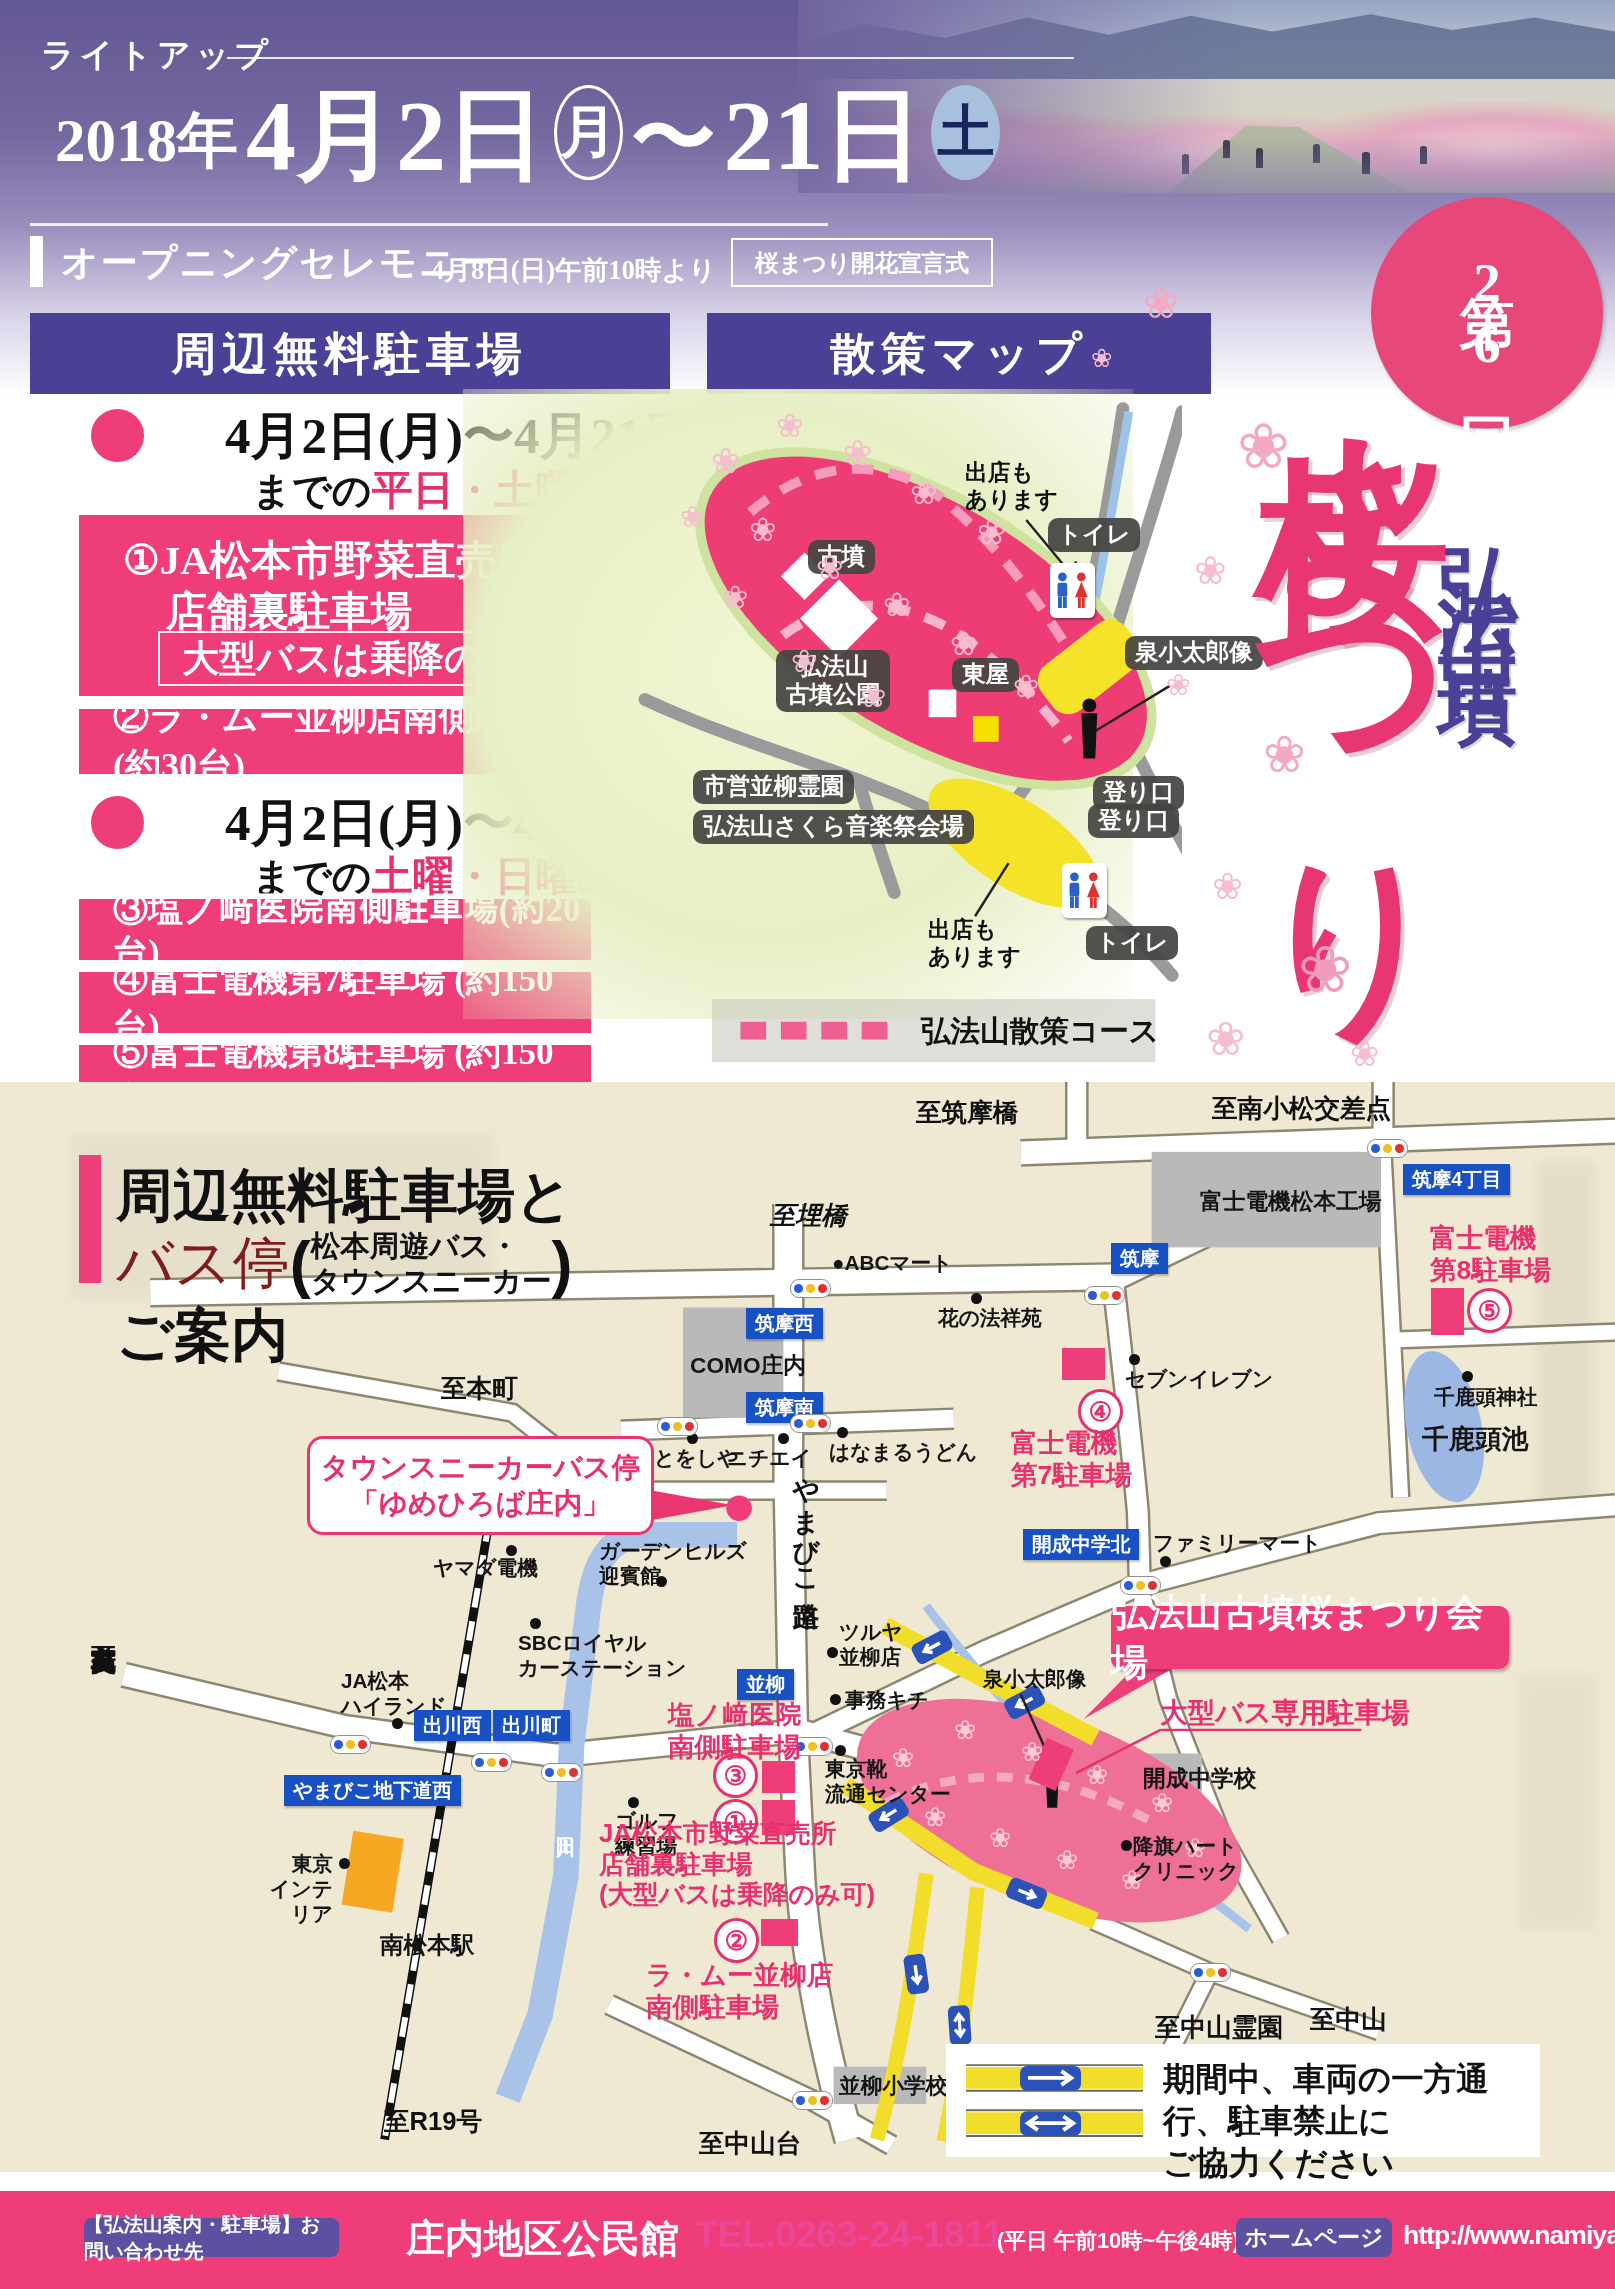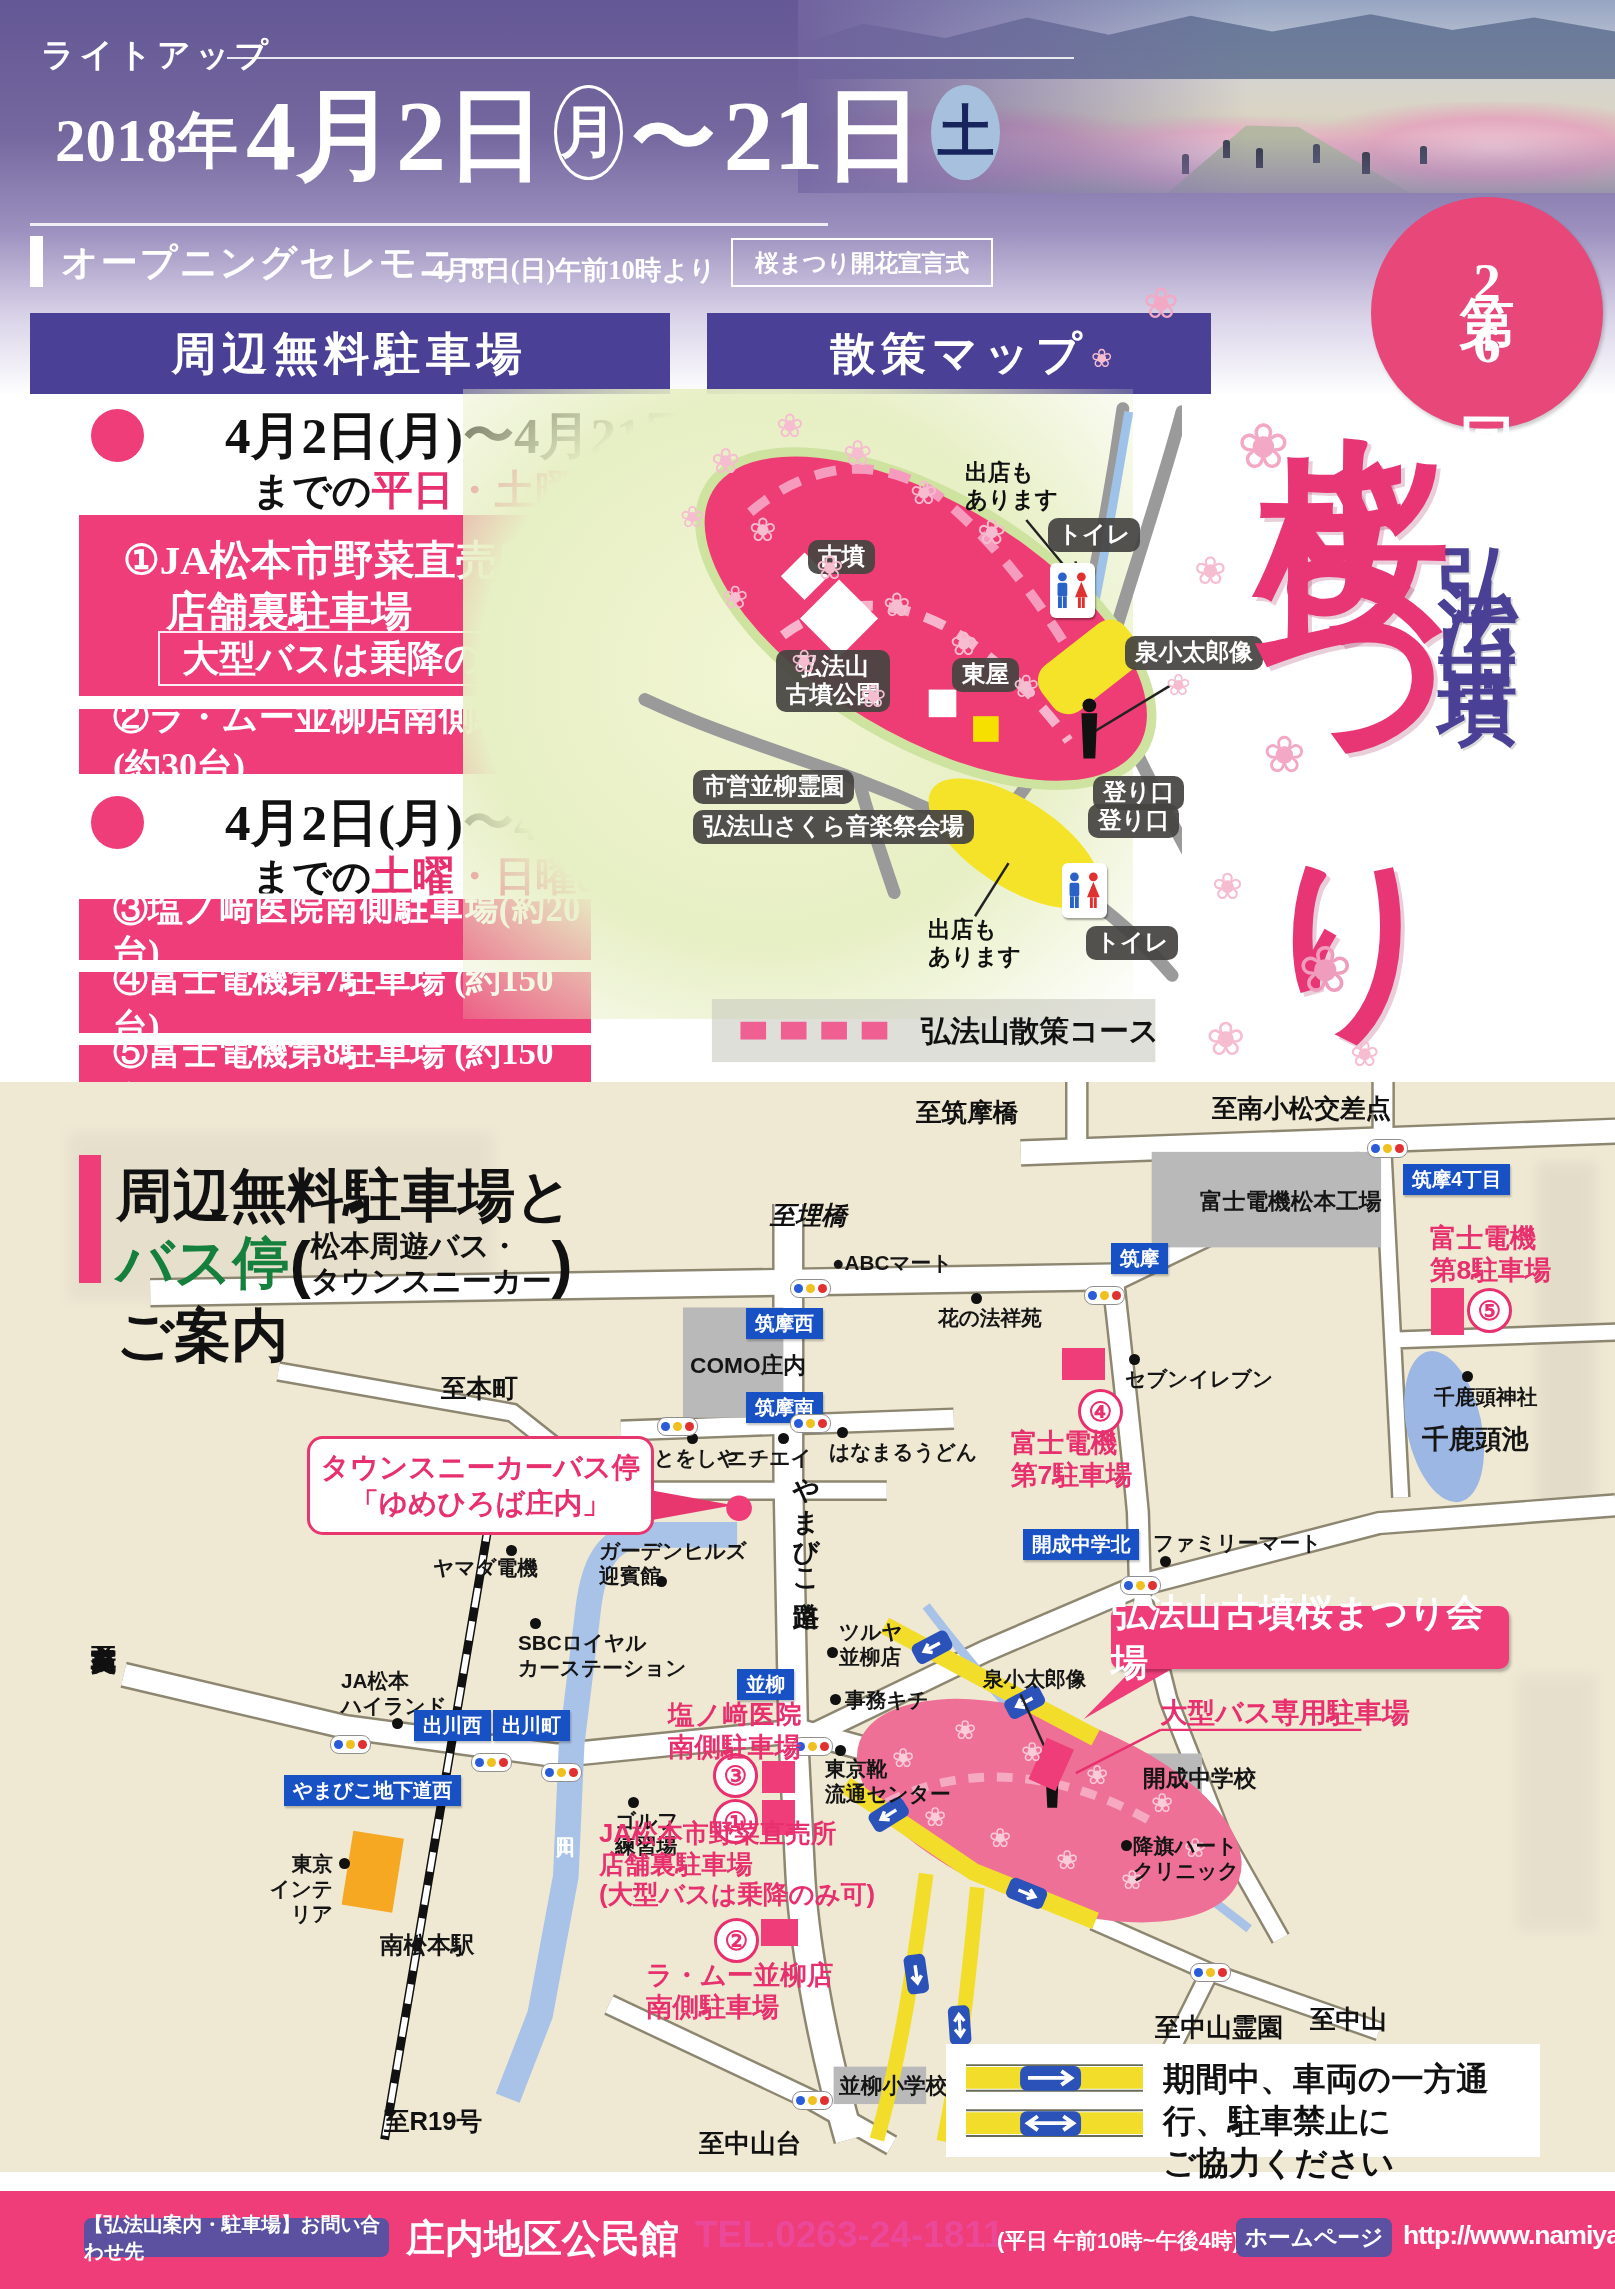--- a/index.html
+++ b/index.html
@@ -373,21 +373,21 @@
   <div class="sakura" style="left:1151px;top:1787px;font-size:26.6px;color:#f9ccd8;">❀</div>
   <div class="sakura" style="left:924px;top:1801px;font-size:26.6px;color:#f9ccd8;">❀</div>
   <div class="sakura" style="left:989px;top:1822px;font-size:26.6px;color:#f9ccd8;">❀</div>
   <div class="sakura" style="left:1056px;top:1844px;font-size:26.6px;color:#f9ccd8;">❀</div>
   <div class="sakura" style="left:1121px;top:1864px;font-size:26.6px;color:#f9ccd8;">❀</div>
   <div class="sakura" style="left:1184px;top:1832px;font-size:26.6px;color:#f9ccd8;">❀</div>
 
   <div class="abs" style="left:79px;top:1155px;width:21.7px;height:128px;background:#ee3d78;"></div>
   <div class="abs" style="left:116px;top:1158px;font-size:57px;font-weight:bold;color:#111;">周辺無料駐車場と</div>
   <div class="abs" style="left:116px;top:1225px;display:flex;align-items:center;">
-    <span style="font-size:57px;font-weight:bold;color:#15803d;">バス停</span>
+    <span style="font-size:57px;font-weight:normal;color:#7f1d1d;">バス停</span>
     <span style="font-size:63px;color:#111;font-weight:bold;">(</span>
     <span style="display:inline-block;line-height:1.15;">
       <span style="display:block;font-size:29.6px;font-weight:bold;color:#111;">松本周遊バス・</span>
       <span style="display:block;font-size:29.6px;font-weight:bold;color:#111;">タウンスニーカー</span>
     </span>
     <span style="font-size:63px;color:#111;font-weight:bold;">)</span>
   </div>
   <div class="abs" style="left:116px;top:1298px;font-size:57px;font-weight:bold;color:#111;">ご案内</div>
 
   <div class="dlabel" style="left:916px;top:1095px;">至筑摩橋</div>
@@ -567,21 +567,21 @@
       <path d="M0,62 H180" stroke="#6b6b5a" stroke-width="2" transform="translate(0,-13)"></path>
       <path d="M0,62 H180" stroke="#6b6b5a" stroke-width="2" transform="translate(0,13)"></path>
       <rect x="55" y="50" width="62" height="25" rx="7" fill="#2b52b8"></rect>
         <path d="M65,62 H107 M99,55 L109,62 L99,69 M73,55 L63,62 L73,69" stroke="#fff" stroke-width="4" fill="none"></path>
     </svg>
     <div class="abs ml" style="left:217px;top:13.8px;font-size:32.5px;font-weight:bold;color:#111;line-height:1.3;">期間中、車両の一方通行、駐車禁止に
 ご協力ください</div>
   </div>
 
   <div id="footer" class="abs"></div>
-  <div class="abs fpurple" style="left:84px;top:2218px;width:305px;height:39px;font-size:19.7px;font-weight:bold;">【弘法山案内・駐車場】お問い合わせ先</div>
+  <div class="abs fpurple" style="left:84px;top:2218px;width:255px;height:39px;font-size:19.7px;font-weight:bold;">【弘法山案内・駐車場】お問い合わせ先</div>
   <div class="abs" style="left:406px;top:2212px;color:#fff;font-size:39px;font-weight:bold;">庄内地区公民館</div>
   <div class="abs" style="left:695px;top:2214px;color:#ec4899;font-size:37px;font-weight:bold;">TEL.0263-24-1811</div>
   <div class="abs" style="left:997px;top:2226px;color:#fff;font-size:21.7px;font-weight:bold;">(平日 午前10時~午後4時)</div>
 
   <div class="abs fpurple" style="left:1236px;top:2218px;width:156px;height:39px;font-size:22.7px;font-weight:bold;">ホームページ</div>
 
   <div class="abs" style="left:1403px;top:2220px;color:#fff;font-size:26.6px;font-weight:bold;letter-spacing:-1px;">http://www.namiyanagi.com</div>
 
 </div>
 

